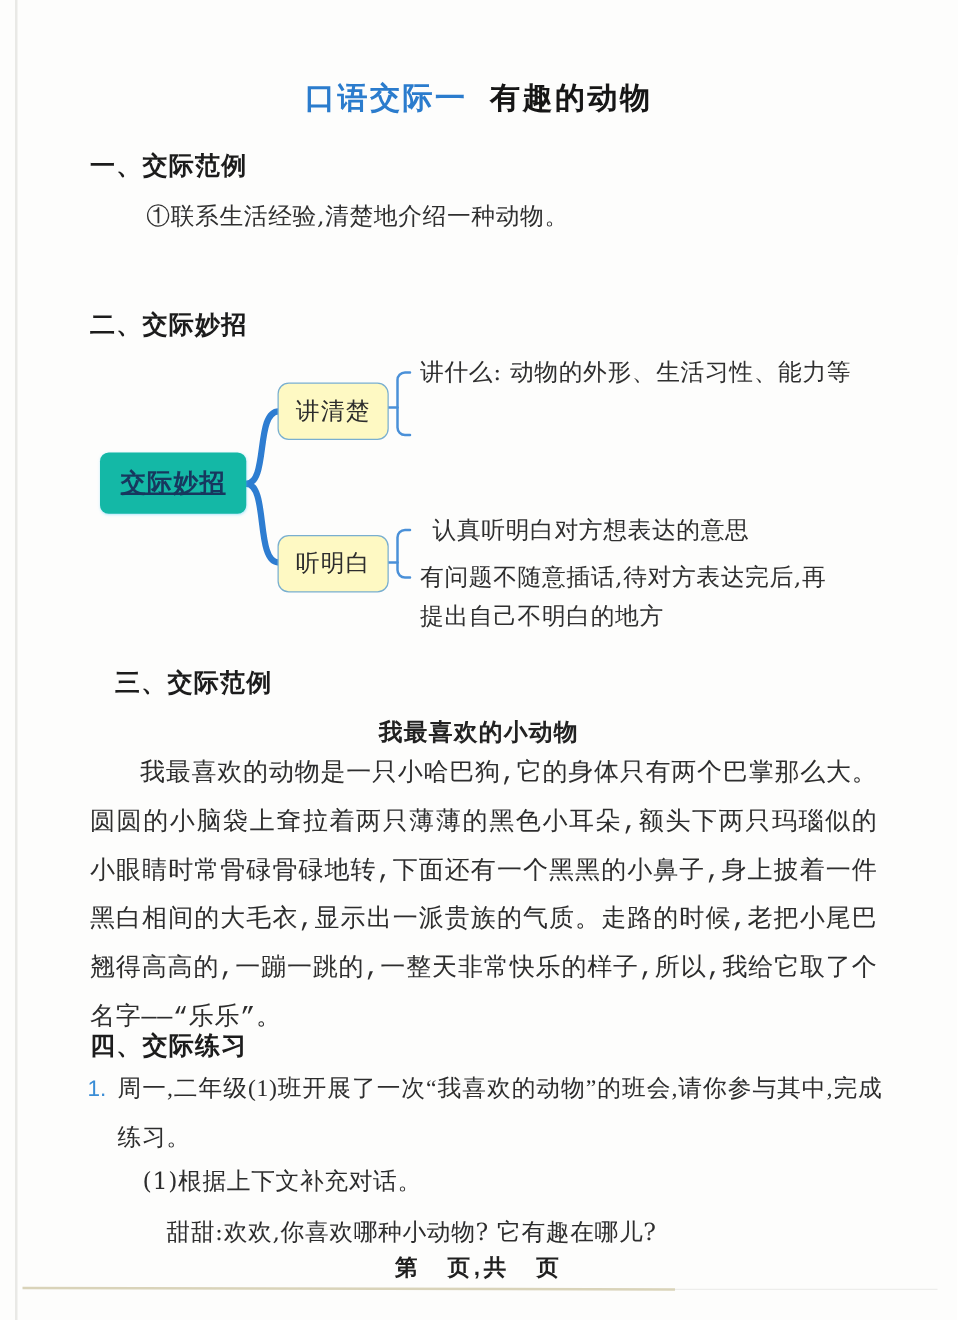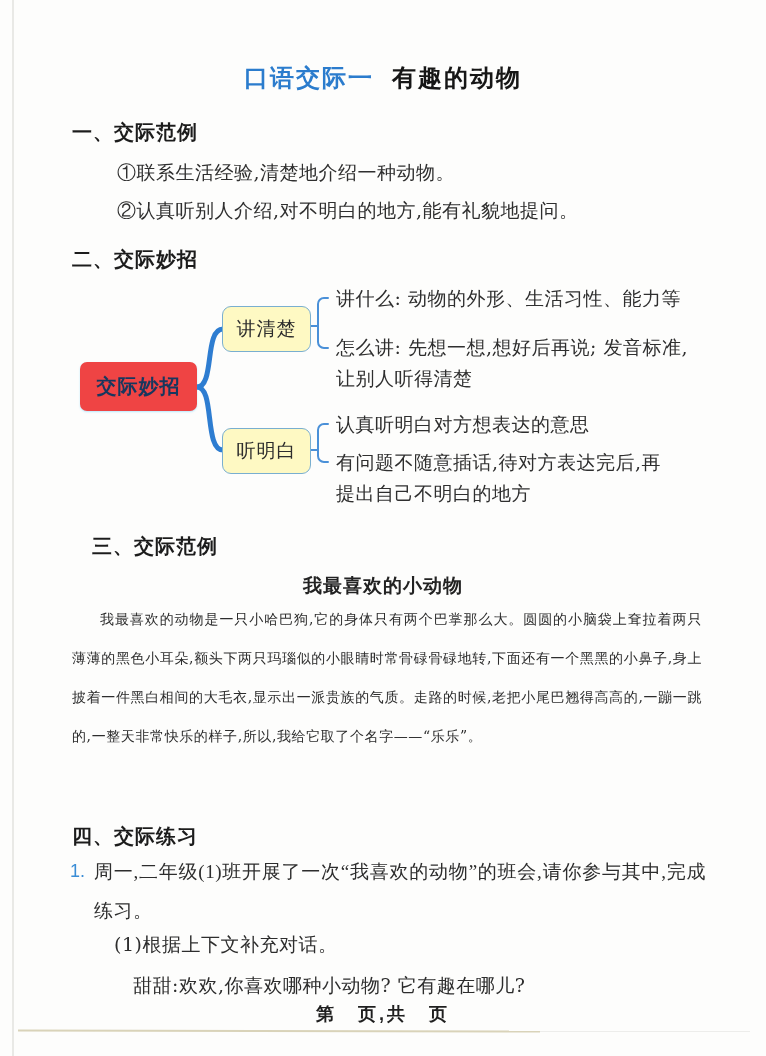--- a/index.html
+++ b/index.html
@@ -20,42 +20,42 @@
   .doc-title .badge { color:#2b7ccd; margin-right:18px; }
   .doc-title .name { color:#161616; }
 
   .sec-heading { font-size:20px; letter-spacing:1px; }
   .goal-item, .body-text { font-size:19px; color:#2f2f2f; letter-spacing:0.5px; }
 
   
   #diagram { left:0; top:275px; width:766px; height:248px; }
   #diagram svg { position:absolute; left:0; top:0; }
   .root-box {
-    left:80px; top:87px; width:117px; height:49px; background:#ef4444;
+    left:80px; top:87px; width:117px; height:49px; background:#14b8a6;
     border-radius:7px; display:flex; align-items:center; justify-content:center;
     font-family:"Liberation Sans", sans-serif; font-weight:bold; font-size:20px;
-    color:#17375e; letter-spacing:1px; box-shadow:0 1px 2px rgba(60,199,255,0.35);
+    color:#17375e; letter-spacing:1px; box-shadow:0 1px 2px rgba(60,199,255,0.35);text-decoration:underline;
   }
   .branch-box {
     width:89px; height:46px; background:#fef9c3; border:1.5px solid #79afd0;
     border-radius:9px; display:flex; align-items:center; justify-content:center;
     font-size:19px; color:#2d2d2d; letter-spacing:1px;
   }
   .branch-box.b1 { left:222px; top:31px; }
   .branch-box.b2 { left:222px; top:153px; }
   .leaf { left:336px; font-size:19px; line-height:31px; color:#2f2f2f; letter-spacing:0.5px; width:392px; }
   .leaf.p00 { top:8px; }
   .leaf.p01 { top:57px; }
-  .leaf.p10 { top:134px; }
+  .leaf.p10 { top:134px;margin-left:10px; }
   .leaf.p11 { top:172px; }
 
   .essay-title { left:0; right:0; top:573px; text-align:center; font-size:19px; font-weight:bold; letter-spacing:1px; color:#222; }
   .essay-body {
-    left:72px; top:600px; width:630px; font-size:14px; line-height:39px;
-    text-indent:2em; text-align:justify; letter-spacing:0.6px; color:#2d2d2d;
+    left:72px; top:600px; width:630px; font-size:20px; line-height:39px;
+    text-indent:2em; text-align:justify; letter-spacing:0.6px; color:#2d2d2d;font-family:Liberation Mono, monospace;
   }
 
   .q1-row { left:70px; top:852px; width:636px; display:flex; align-items:flex-start; }
   .q1-num { font-family:"Liberation Sans", sans-serif; color:#3a8dd6; font-size:18px; line-height:38px; margin-right:9px; }
   .q1-text { flex:1; font-size:19px; line-height:39px; letter-spacing:0.5px; color:#2d2d2d; text-align:justify;font-family:Liberation Serif, serif; }
   .q1-sub { left:98px; top:932px; font-size:19px; letter-spacing:0.5px; color:#2d2d2d;margin-left:16px; }
   .dialog-line { left:133px; top:973px; font-size:19px; letter-spacing:0.5px; color:#2d2d2d; }
 
   .page-footer { left:0; right:0; top:1002px; text-align:center; font-family:"Liberation Sans", sans-serif;
     font-weight:bold; font-size:18px; color:#1f1f1f; letter-spacing:3px; }
@@ -66,21 +66,20 @@
 <div id="page">
 
   <div class="abs page-edge-left"></div>
 
   <div class="abs doc-title hei">
     <span class="badge">口语交际一</span><span class="name">有趣的动物</span>
   </div>
 
   <div class="abs sec-heading hei" style="left:72px; top:119px;">一、交际范例</div>
   <div class="abs goal-item kai" style="left:117px; top:160px;">①联系生活经验,清楚地介绍一种动物。</div>
-  <div class="abs goal-item kai" style="left:117px; top:198px;">②认真听别人介绍,对不明白的地方,能有礼貌地提问。</div>
 
   <div class="abs sec-heading hei" style="left:72px; top:246px;">二、交际妙招</div>
 
   <div class="abs" id="diagram">
     <svg width="766" height="248" viewBox="0 0 766 248">
 
       <path d="M197,112 C215,112 204,54 223,54" fill="none" stroke="#2e7dd1" stroke-width="5" stroke-linecap="round"></path>
       <path d="M197,112 C215,112 204,175 223,175" fill="none" stroke="#2e7dd1" stroke-width="5" stroke-linecap="round"></path>
 
       <path d="M310,51 h8" fill="none" stroke="#4a90d8" stroke-width="2" stroke-linecap="round"></path>
@@ -89,24 +88,20 @@
       <path d="M310,175 h8" fill="none" stroke="#4a90d8" stroke-width="2" stroke-linecap="round"></path>
       <path d="M328,149 h-4 a6,6 0 0 0 -6,6 v26 a6,6 0 0 0 6,6 h4" fill="none" stroke="#4a90d8" stroke-width="2" stroke-linecap="round"></path>
     </svg>
 
     <div class="abs root-box">交际妙招</div>
 
     <div class="abs branch-box b1 kai">讲清楚</div>
     <div class="abs branch-box b2 kai">听明白</div>
 
     <div class="abs leaf p00 kai">讲什么: 动物的外形、生活习性、能力等</div>
-    <div class="abs leaf p01 kai">
-      <div>怎么讲: 先想一想,想好后再说; 发音标准,</div>
-      <div>让别人听得清楚</div>
-    </div>
     <div class="abs leaf p10 kai">认真听明白对方想表达的意思</div>
     <div class="abs leaf p11 kai">
       <div>有问题不随意插话,待对方表达完后,再</div>
       <div>提出自己不明白的地方</div>
     </div>
   </div>
 
   <div class="abs sec-heading hei" style="left:72px; top:533px;margin-left:20px;">三、交际范例</div>
   <div class="abs essay-title kai">我最喜欢的小动物</div>
   <div class="abs essay-body kai">我最喜欢的动物是一只小哈巴狗,它的身体只有两个巴掌那么大。圆圆的小脑袋上耷拉着两只薄薄的黑色小耳朵,额头下两只玛瑙似的小眼睛时常骨碌骨碌地转,下面还有一个黑黑的小鼻子,身上披着一件黑白相间的大毛衣,显示出一派贵族的气质。走路的时候,老把小尾巴翘得高高的,一蹦一跳的,一整天非常快乐的样子,所以,我给它取了个名字——“乐乐”。</div>

